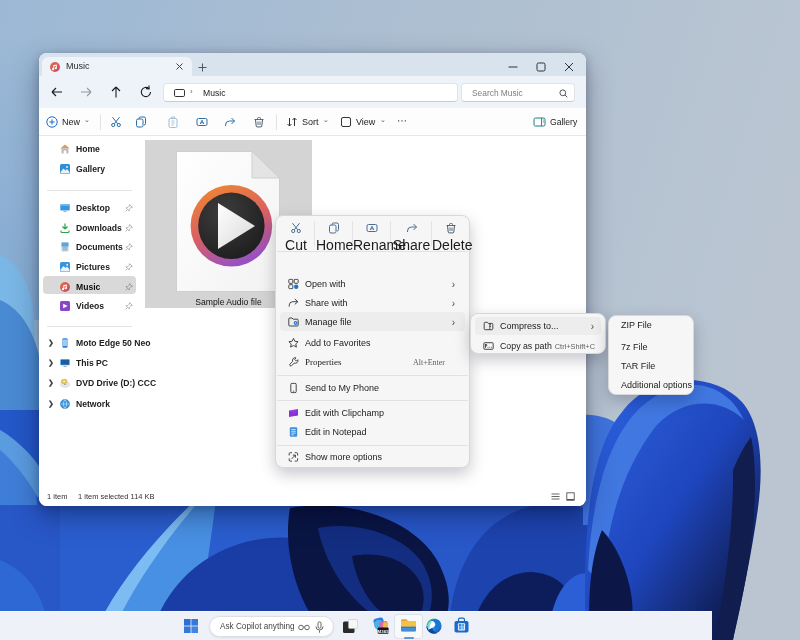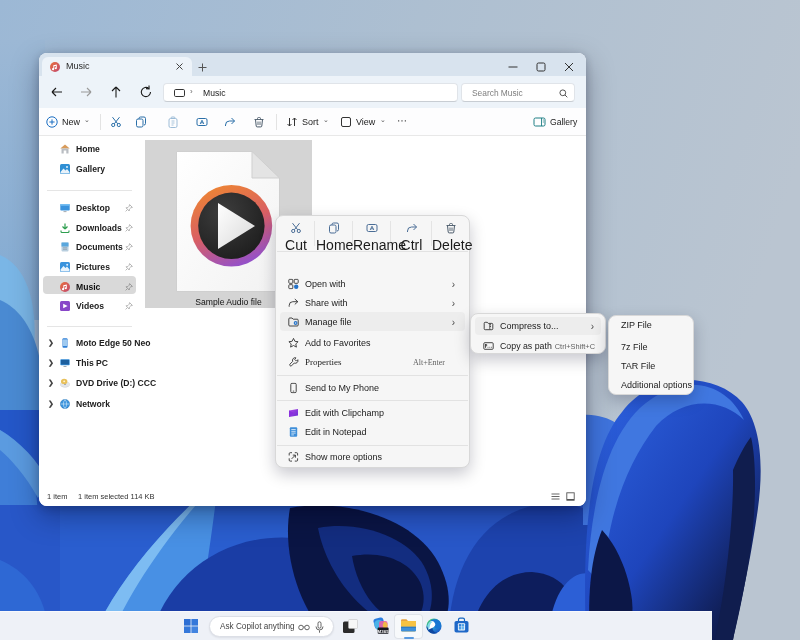--- a/index.html
+++ b/index.html
@@ -396,21 +396,21 @@
         <rect x="1.5" y="3" width="6.5" height="8" rx="1.5" fill="none" stroke="#4a6d96" stroke-width="1"></rect>
         <path d="M4,3 V2.5 a1.5,1.5 0 0 1 1.5,-1.5 h3.5 a1.5,1.5 0 0 1 1.5,1.5 v5 a1.5,1.5 0 0 1 -1.5,1.5 H9" fill="none" stroke="#4a6d96" stroke-width="1"></path>
       </svg><span>Home</span></div>
   <div class="cmd" style="left:77px;width:38px;"><svg viewBox="0 0 12 12">
         <rect x="1" y="2.5" width="10" height="7" rx="1.5" fill="none" stroke="#4a6d96" stroke-width="1"></rect>
         <path d="M4.2,8 L6,4.2 L7.8,8 M4.8,6.8 h2.4" stroke="#4a6d96" stroke-width="0.9" fill="none"></path>
       </svg><span>Rename</span></div>
   <div class="cmd" style="left:116px;width:39px;"><svg viewBox="0 0 12 12">
         <path d="M7.5,2 L10.5,5 L7.5,8" fill="none" stroke="#4a6d96" stroke-width="1"></path>
         <path d="M10.5,5 H5.5 a4,4 0 0 0 -4,4 v1" fill="none" stroke="#4a6d96" stroke-width="1"></path>
-      </svg><span>Ctrl</span></div>
+      </svg><span>Share</span></div>
   <div class="cmd" style="left:156px;width:38px;"><svg viewBox="0 0 12 12">
         <path d="M2.5,3.5 L3.2,10 a1,1 0 0 0 1,0.9 h3.6 a1,1 0 0 0 1,-0.9 L9.5,3.5" fill="none" stroke="#4a5a6a" stroke-width="1"></path>
         <path d="M1.5,3.5 h9 M4.5,3.5 v-1 a1,1 0 0 1 1,-1 h1 a1,1 0 0 1 1,1 v1 M5,5.5 v3.5 M7,5.5 v3.5" stroke="#4a5a6a" stroke-width="0.9" fill="none"></path>
       </svg><span>Delete</span></div>
   <div class="msep" style="top:35px;"></div>
   <div class="mrow" style="top:58.7px;">
       <svg class="mic" viewBox="0 0 11 11">
         <rect x="0.8" y="0.8" width="4" height="4" rx="0.8" fill="none" stroke="#333" stroke-width="0.9"></rect>
         <rect x="0.8" y="6.2" width="4" height="4" rx="0.8" fill="none" stroke="#333" stroke-width="0.9"></rect>
         <rect x="6.2" y="0.8" width="4" height="4" rx="0.8" fill="none" stroke="#333" stroke-width="0.9"></rect>

